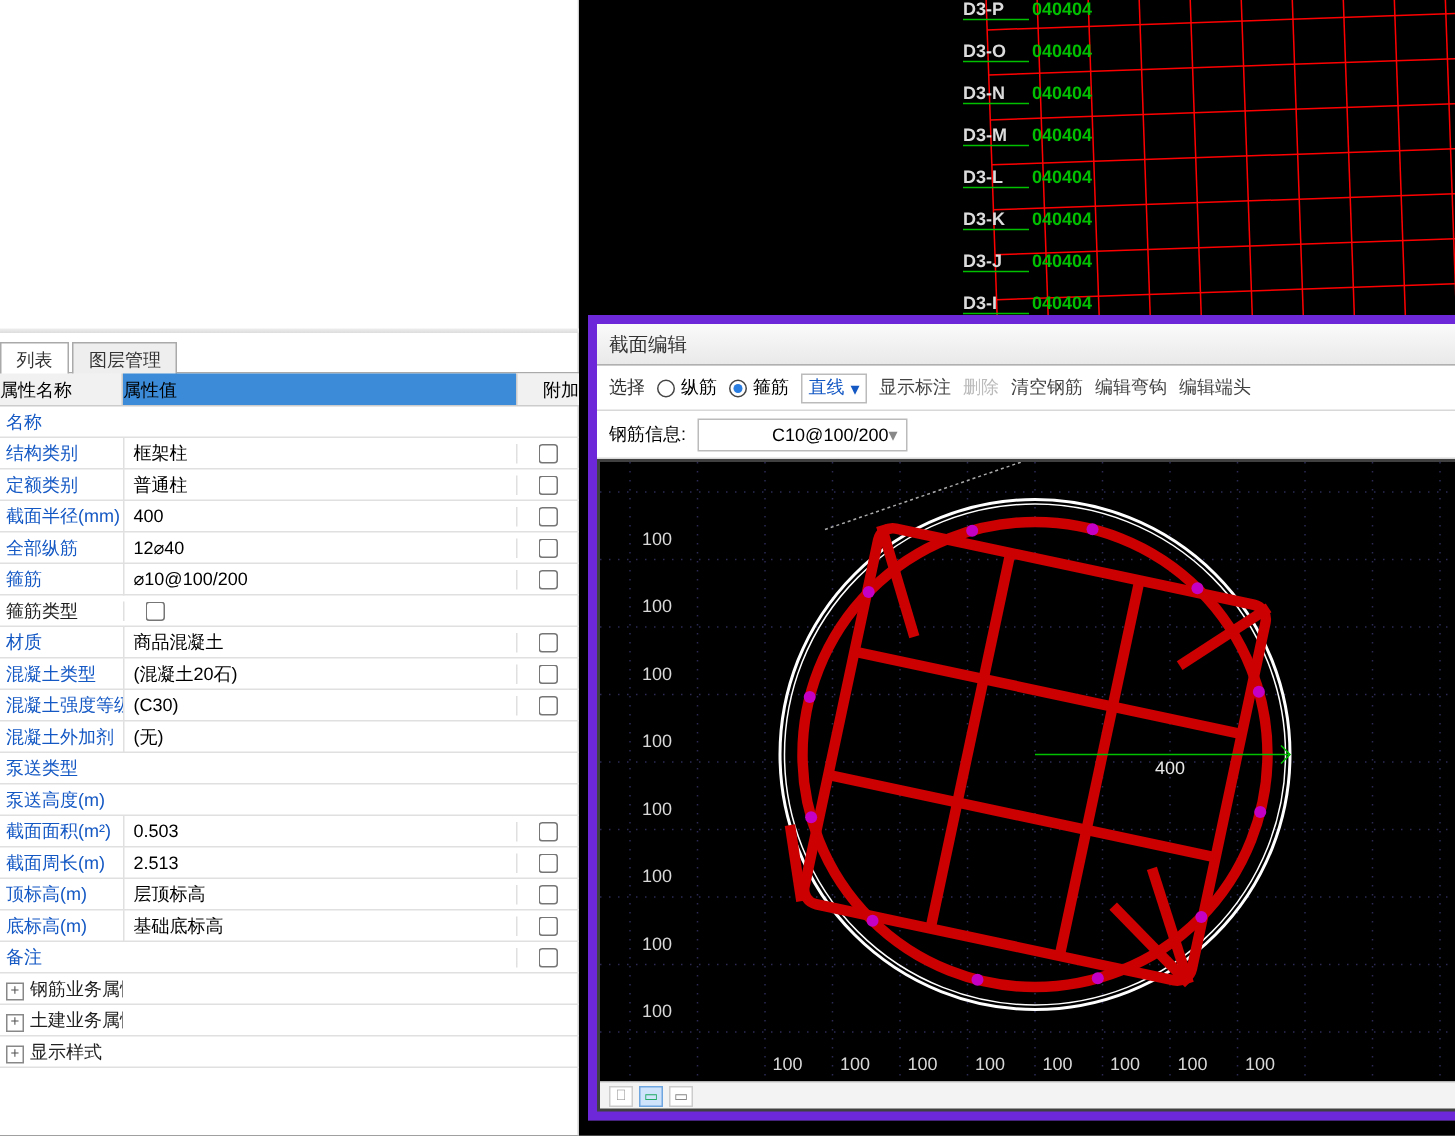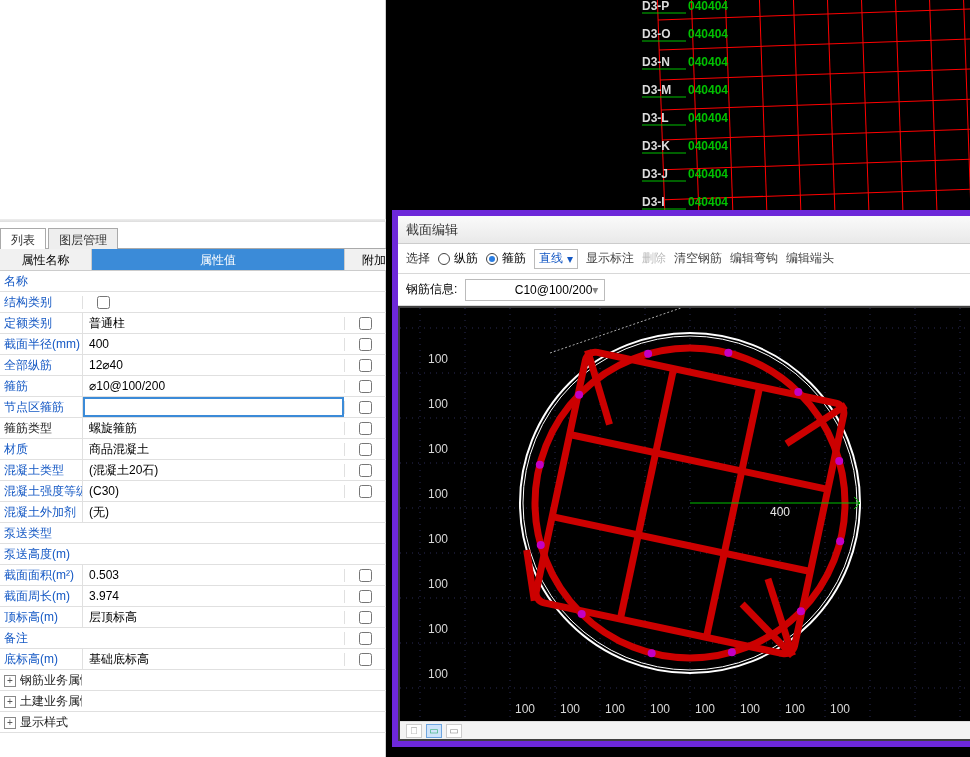--- a/index.html
+++ b/index.html
@@ -7,22 +7,22 @@
 
 
 .leftpane{position:absolute;left:0;top:0;width:386px;height:757px;background:#fff;border-right:1px solid #d0d0d0}
 .left-top-blank{height:222px;background:#fff}
 .lt-sep{position:absolute;left:0;top:219px;width:386px;height:3px;background:linear-gradient(#eee,#ddd)}
 .tabs{position:absolute;left:0;top:227px;height:22px;border-bottom:1px solid #aaa;width:386px}
 .tab{display:inline-block;height:22px;line-height:22px;padding:0 10px;border:1px solid #aaa;border-bottom:none;background:#eee;position:relative;top:1px;margin-right:-1px;color:#333}
 .tab.active{background:#fff;font-weight:normal}
 .proptable{position:absolute;left:0;top:249px;width:386px}
 .hdr{display:flex;height:22px;border-bottom:1px solid #ccc}
-.hdr .c1{width:92px;background:#f1f1f1;text-align:center;line-height:22px;border-right:1px solid #ccc}
-.hdr .c2{flex:1;background:#3b8bd8;color:#ffffff;text-align:center;line-height:22px}
+.hdr .c1{width:82px;background:#f1f1f1;line-height:22px;border-right:1px solid #ccc}
+.hdr .c2{flex:1;background:#3b8bd8;color:#000000;line-height:22px}
 .hdr .c3{width:42px;background:#f1f1f1;text-align:right;line-height:22px;border-left:1px solid #ccc}
 .row{display:flex;height:21px;border-bottom:1px solid #e0e0e0;align-items:center}
 .row .c1{width:82px;padding-left:4px;color:#1458c4;line-height:21px;white-space:nowrap;overflow:hidden}
 .row .c1.black{color:#222}
 .row .c2{flex:1;padding-left:6px;line-height:21px;border-left:1px solid #e0e0e0;white-space:nowrap;overflow:hidden}
 .row .c3{width:42px;display:flex;justify-content:center;align-items:center;border-left:1px solid #e0e0e0}
 .row input[type=checkbox]{width:13px;height:13px}
 .row.editing .c2{padding:0}
 .row.editing .c2 .inpt{width:100%;height:20px;border:2px solid #3b8bd8;background:#fff;padding:0 4px;outline:none}
 .row .exp{display:inline-block;width:12px;height:12px;border:1px solid #888;text-align:center;line-height:10px;margin-right:4px;font-size:10px;color:#555}
@@ -70,20 +70,21 @@
       <div class="c2">属性值</div>
       <div class="c3">附加</div>
     </div>
     <div id="rows">
         <div class="row">
           <div class="c1"><span>名称</span></div>
           <div class="c3"></div>
         </div>
         <div class="row">
           <div class="c1"><span>结构类别</span></div>
+          <div class="c2">框架柱</div>
           <div class="c3">
             <input type="checkbox" style="">
           </div>
         </div>
         <div class="row">
           <div class="c1"><span>定额类别</span></div>
           <div class="c2">普通柱</div>
           <div class="c3">
             <input type="checkbox" style="">
           </div>
@@ -102,30 +103,22 @@
             <input type="checkbox" style="">
           </div>
         </div>
         <div class="row">
           <div class="c1"><span>箍筋</span></div>
           <div class="c2">⌀10@100/200</div>
           <div class="c3">
             <input type="checkbox" style="">
           </div>
         </div>
-        <div class="row editing">
-          <div class="c1"><span>节点区箍筋</span></div>
-          <div class="c2"><input class="inpt" style=""></div>
-          <div class="c3">
-            <input type="checkbox" style="">
-          </div>
-        </div>
         <div class="row">
           <div class="c1 black"><span>箍筋类型</span></div>
-          <div class="c2">螺旋箍筋</div>
           <div class="c3">
             <input type="checkbox" style="">
           </div>
         </div>
         <div class="row">
           <div class="c1"><span>材质</span></div>
           <div class="c2">商品混凝土</div>
           <div class="c3">
             <input type="checkbox" style="">
           </div>
@@ -160,42 +153,42 @@
         </div>
         <div class="row">
           <div class="c1"><span>截面面积(m²)</span></div>
           <div class="c2">0.503</div>
           <div class="c3">
             <input type="checkbox" style="">
           </div>
         </div>
         <div class="row">
           <div class="c1"><span>截面周长(m)</span></div>
-          <div class="c2">3.974</div>
+          <div class="c2">2.513</div>
           <div class="c3">
             <input type="checkbox" style="">
           </div>
         </div>
         <div class="row">
           <div class="c1"><span>顶标高(m)</span></div>
           <div class="c2">层顶标高</div>
           <div class="c3">
             <input type="checkbox" style="">
           </div>
         </div>
         <div class="row">
+          <div class="c1"><span>底标高(m)</span></div>
+          <div class="c2">基础底标高</div>
+          <div class="c3">
+            <input type="checkbox" style="">
+          </div>
+        </div>
+        <div class="row">
           <div class="c1"><span>备注</span></div>
           <div class="c2"></div>
-          <div class="c3">
-            <input type="checkbox" style="">
-          </div>
-        </div>
-        <div class="row">
-          <div class="c1"><span>底标高(m)</span></div>
-          <div class="c2">基础底标高</div>
           <div class="c3">
             <input type="checkbox" style="">
           </div>
         </div>
         <div class="row">
           <div class="c1 black"><span class="exp">+</span><span>钢筋业务属性</span></div>
           <div class="c2"></div>
           <div class="c3"></div>
         </div>
         <div class="row">

